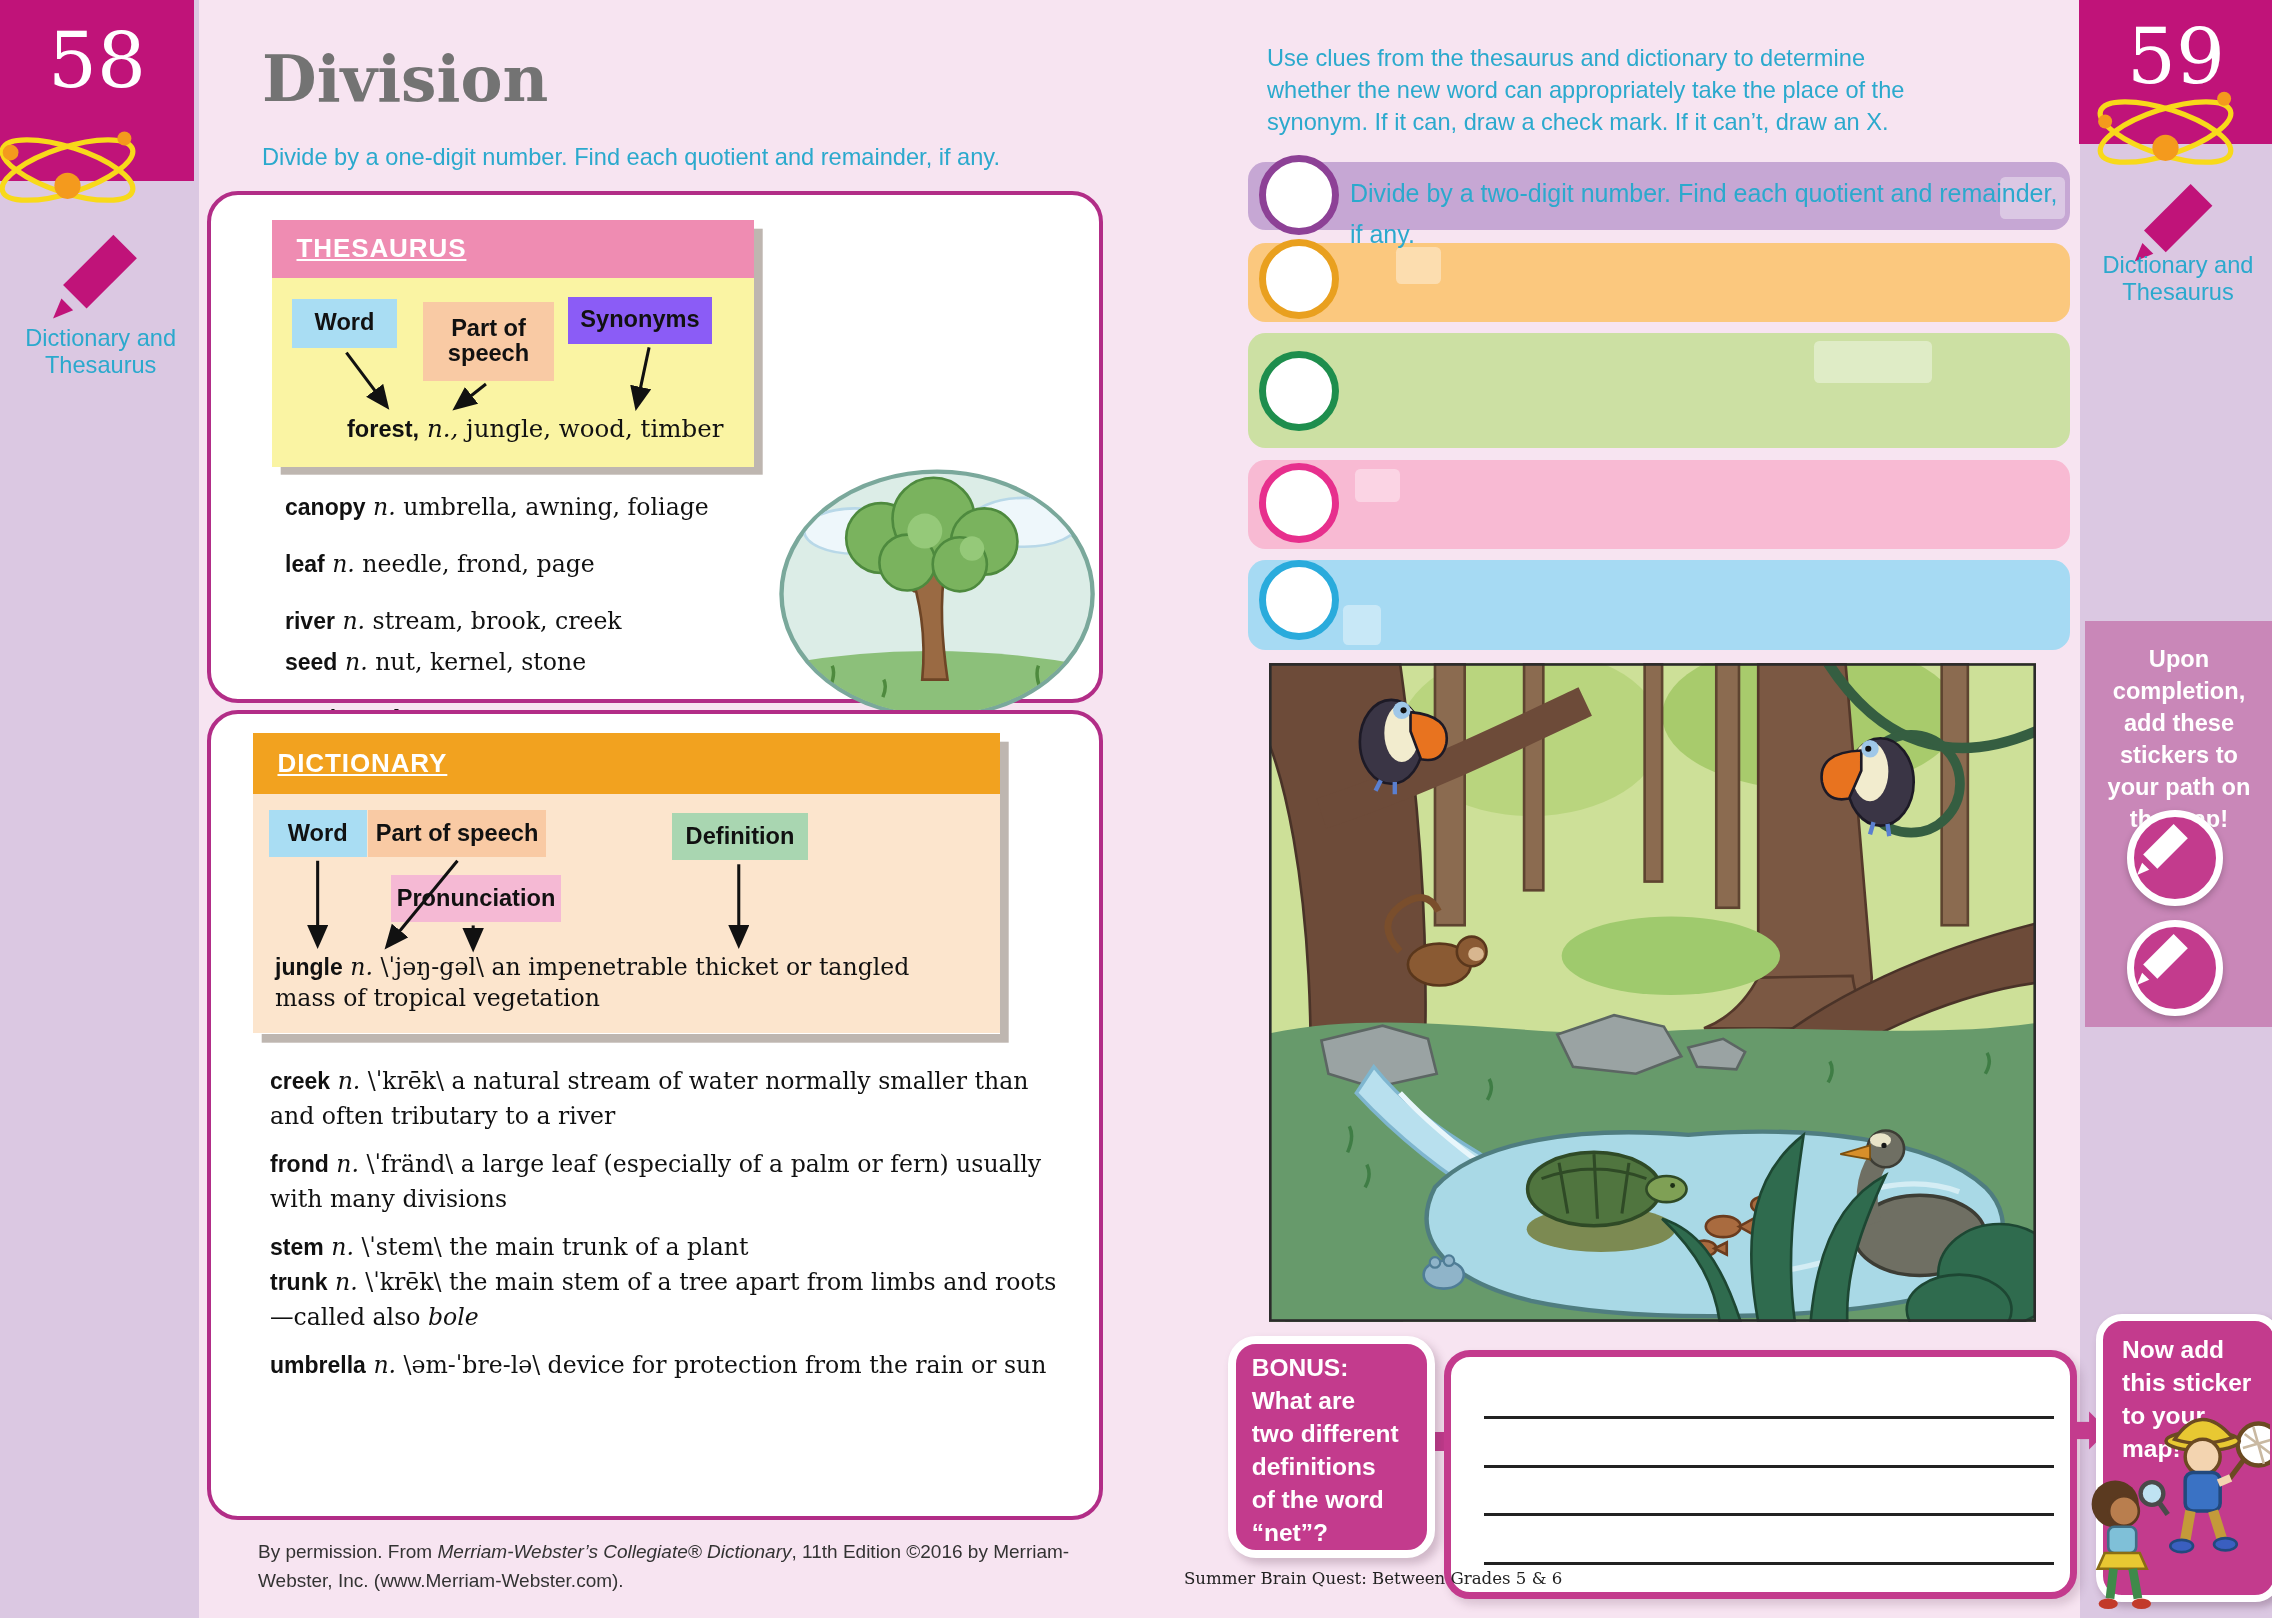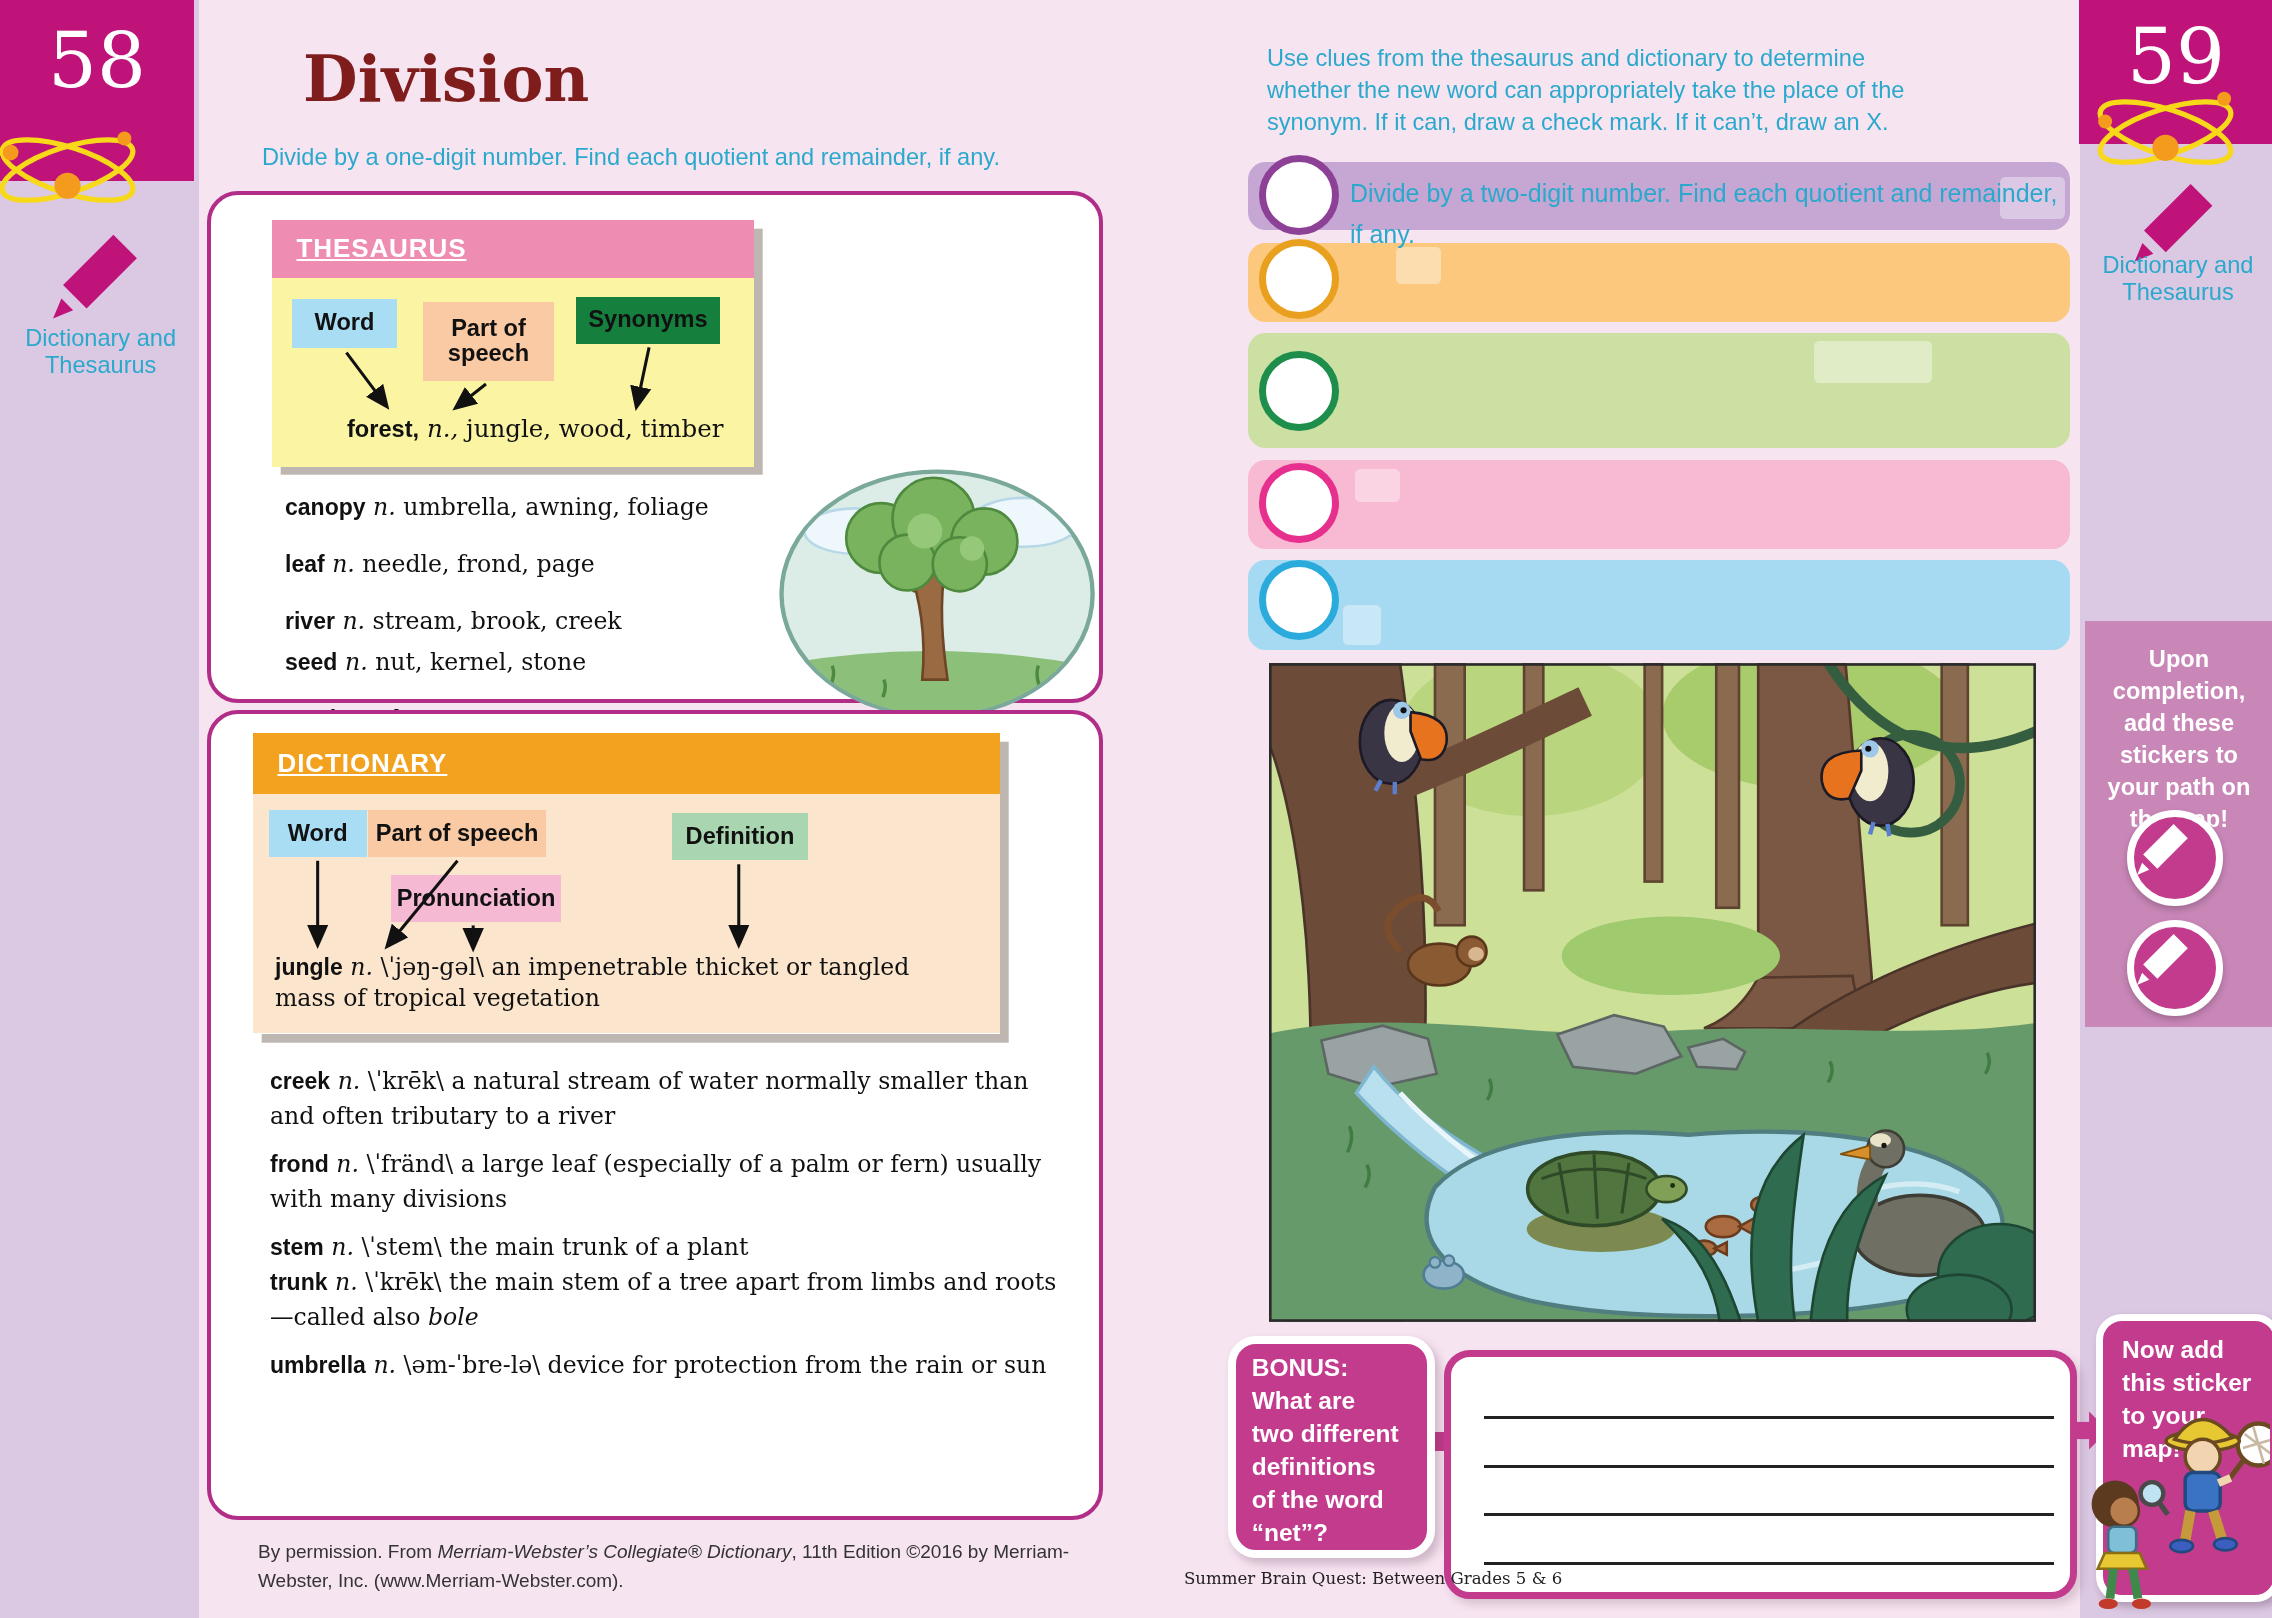--- a/index.html
+++ b/index.html
@@ -7,21 +7,21 @@
           font-family:"Liberation Sans",sans-serif;}
   .abs{position:absolute;}
 
   
   .rail-strip{background:#dbc8e2;top:0;height:1619px;}
   .rail-head{background:#c01379;top:0;}
   .pagenum{font-family:"DejaVu Serif",serif;color:#fff;font-size:77px;text-align:center;}
   .rail-label{color:#2ba9cd;font-size:23.6px;line-height:27px;text-align:center;}
 
   
-  .title{color:#7f1d1d;font-family:"DejaVu Serif",serif;font-size:63px;font-weight:bold;margin-left:41px;}
+  .title{color:#737373;font-family:"DejaVu Serif",serif;font-size:63px;font-weight:bold;}
   .subtitle{color:#2ba9cd;font-size:23.6px;}
   .card{background:#fff;border:4.4px solid #b22d87;border-radius:31px;}
   .refbox{box-shadow:8.7px 8.7px 0 #beb6b0;}
   .refbox .hd{color:#fff;font-weight:bold;font-size:26px;letter-spacing:0.9px;display:flex;align-items:center;padding-left:24.5px;text-decoration:underline;}
   .chip{position:absolute;display:flex;align-items:center;justify-content:center;text-align:center;
         font-weight:bold;font-size:23.6px;color:#111;line-height:1.08;}
   .entry{font-family:"DejaVu Serif",serif;font-size:23.6px;line-height:35px;color:#111;}
   .entry .w{font-family:"Liberation Sans",sans-serif;font-weight:bold;font-size:23px;}
   .entry .pos{font-style:italic;}
   .entry .tail{font-style:italic;margin-top:9px;}
@@ -112,21 +112,21 @@
 
   <div class="abs title" style="left:262px;top:42px;">Division</div>
   <div class="abs subtitle" style="left:262px;top:144px;">Divide by a one-digit number. Find each quotient and remainder, if any.</div>
 
   <div class="abs card" style="left:207px;top:191px;width:888px;height:504px;">
     <div class="abs refbox" style="left:61px;top:24.5px;width:482px;height:246px;">
       <div class="hd" style="width:482px;height:58px;background:#ef8cb2;box-sizing:border-box;">THESAURUS</div>
       <div class="abs" style="left:0;top:58px;width:482px;height:189px;background:#faf4a3;"></div>
       <div class="chip" style="left:20px;top:79px;width:105px;height:49px;background:#a9ddf3;">Word</div>
       <div class="chip" style="left:151px;top:82px;width:131px;height:79px;background:#f9caa4;">Part of speech</div>
-      <div class="chip" style="left:304px;top:77px;width:144px;height:47px;background:#15803d;">Synonyms</div>
+      <div class="chip" style="left:296px;top:77px;width:144px;height:47px;background:#8b5cf6;">Synonyms</div>
       <svg class="abs" style="left:0;top:0;" width="482" height="246" viewBox="0 0 552 282">
         <defs>
             <marker id="ah1" markerWidth="9" markerHeight="8" refX="6" refY="3.5" orient="auto">
               <path d="M0,0 L8,3.5 L0,7 Z" fill="#111"></path>
             </marker>
           </defs>
         <g stroke="#111" stroke-width="3.5" fill="none">
           <line x1="85" y1="152" x2="130" y2="212" marker-end="url(#ah1)"></line>
           <line x1="245" y1="188" x2="212" y2="214" marker-end="url(#ah1)"></line>
           <line x1="432" y1="146" x2="418" y2="212" marker-end="url(#ah1)"></line>

